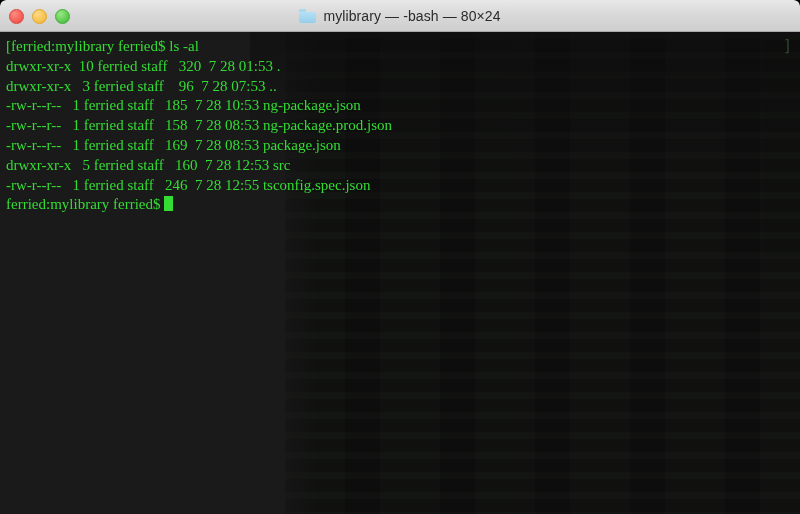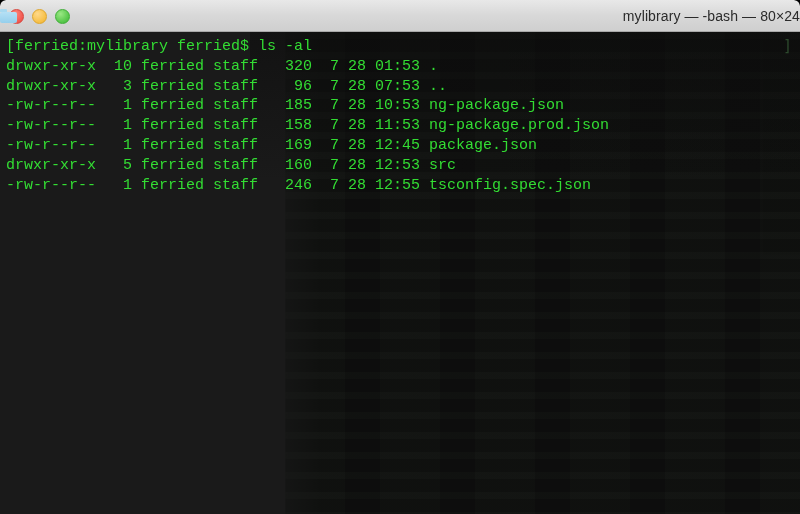--- a/index.html
+++ b/index.html
@@ -68,21 +68,21 @@
   }
 
   .title-center {
     position: absolute;
     left: 0;
     right: 0;
     top: 0;
     height: 32px;
     display: flex;
     align-items: center;
-    justify-content: space-between;
+    justify-content: center;
     gap: 7px;
     pointer-events: none;
   }
   .folder-icon {
     width: 17px;
     height: 14px;
     position: relative;
     flex: none;
   }
   .folder-icon .tab {
@@ -169,21 +169,21 @@
     position: absolute;
     left: 0;
     top: 0;
     right: 0;
     bottom: 0;
     padding: 5px 0 0 6px;
     box-sizing: border-box;
   }
 
   .line {
-    font-family: Liberation Mono, monospace;
+    font-family: Liberation Serif, serif;
     font-size: 15px;
     line-height: 19.8px;
     height: 19.8px;
     color: #33dd33;
     white-space: pre;
     letter-spacing: 0px;
   }
 
   .bracket-marker {
     position: absolute;
@@ -230,21 +230,22 @@
     <div class="ghost-fade-top"></div>
 
     <div class="bracket-marker">]</div>
 
     <div class="screen">
       <div class="line"><span id="cmdline">[ferried:mylibrary ferried$ ls -al</span></div>
       <div id="listing-rows">
           <div class="line">drwxr-xr-x  10 ferried staff   320  7 28 01:53 .</div>
           <div class="line">drwxr-xr-x   3 ferried staff    96  7 28 07:53 ..</div>
           <div class="line">-rw-r--r--   1 ferried staff   185  7 28 10:53 ng-package.json</div>
-          <div class="line">-rw-r--r--   1 ferried staff   158  7 28 11:53 ng-package.prod.json</div>
-          <div class="line">-rw-r--r--   1 ferried staff   169  7 28 12:45 package.json</div>
+          <div class="line">-rw-r--r--   1 ferried staff   158  7 28 08:53 ng-package.prod.json</div>
+          <div class="line">-rw-r--r--   1 ferried staff   169  7 28 08:53 package.json</div>
           <div class="line">drwxr-xr-x   5 ferried staff   160  7 28 12:53 src</div>
           <div class="line">-rw-r--r--   1 ferried staff   246  7 28 12:55 tsconfig.spec.json</div>
         </div>
+      <div class="line"><span id="promptline">ferried:mylibrary ferried$ </span><span class="cursor"></span></div>
     </div>
   </div>
 
 </div>
 
 </body></html>

